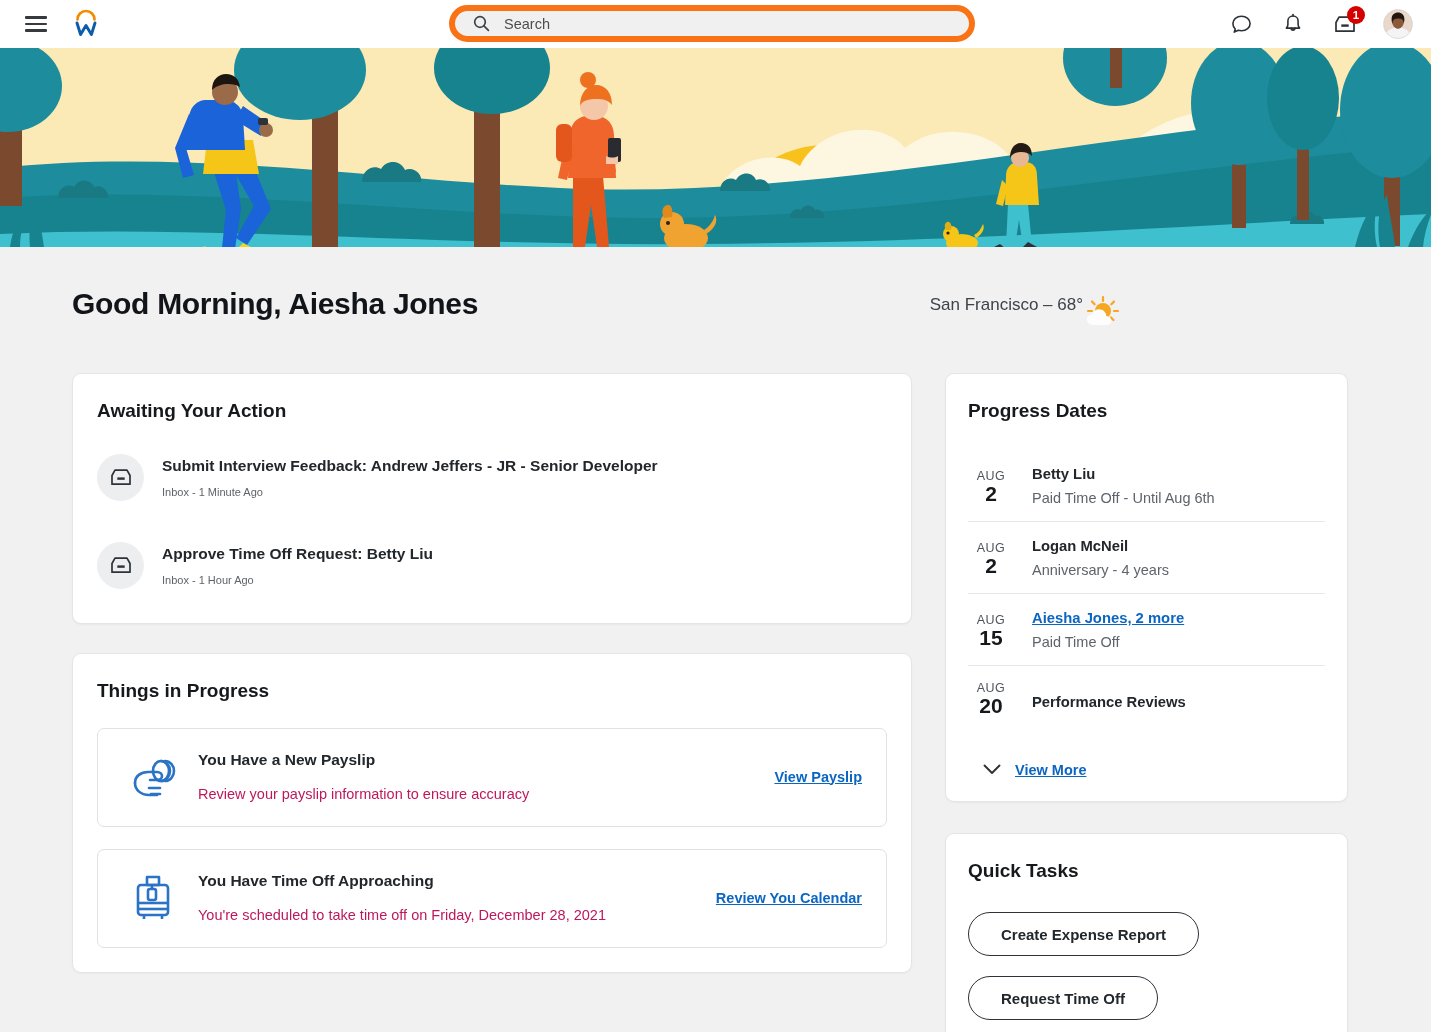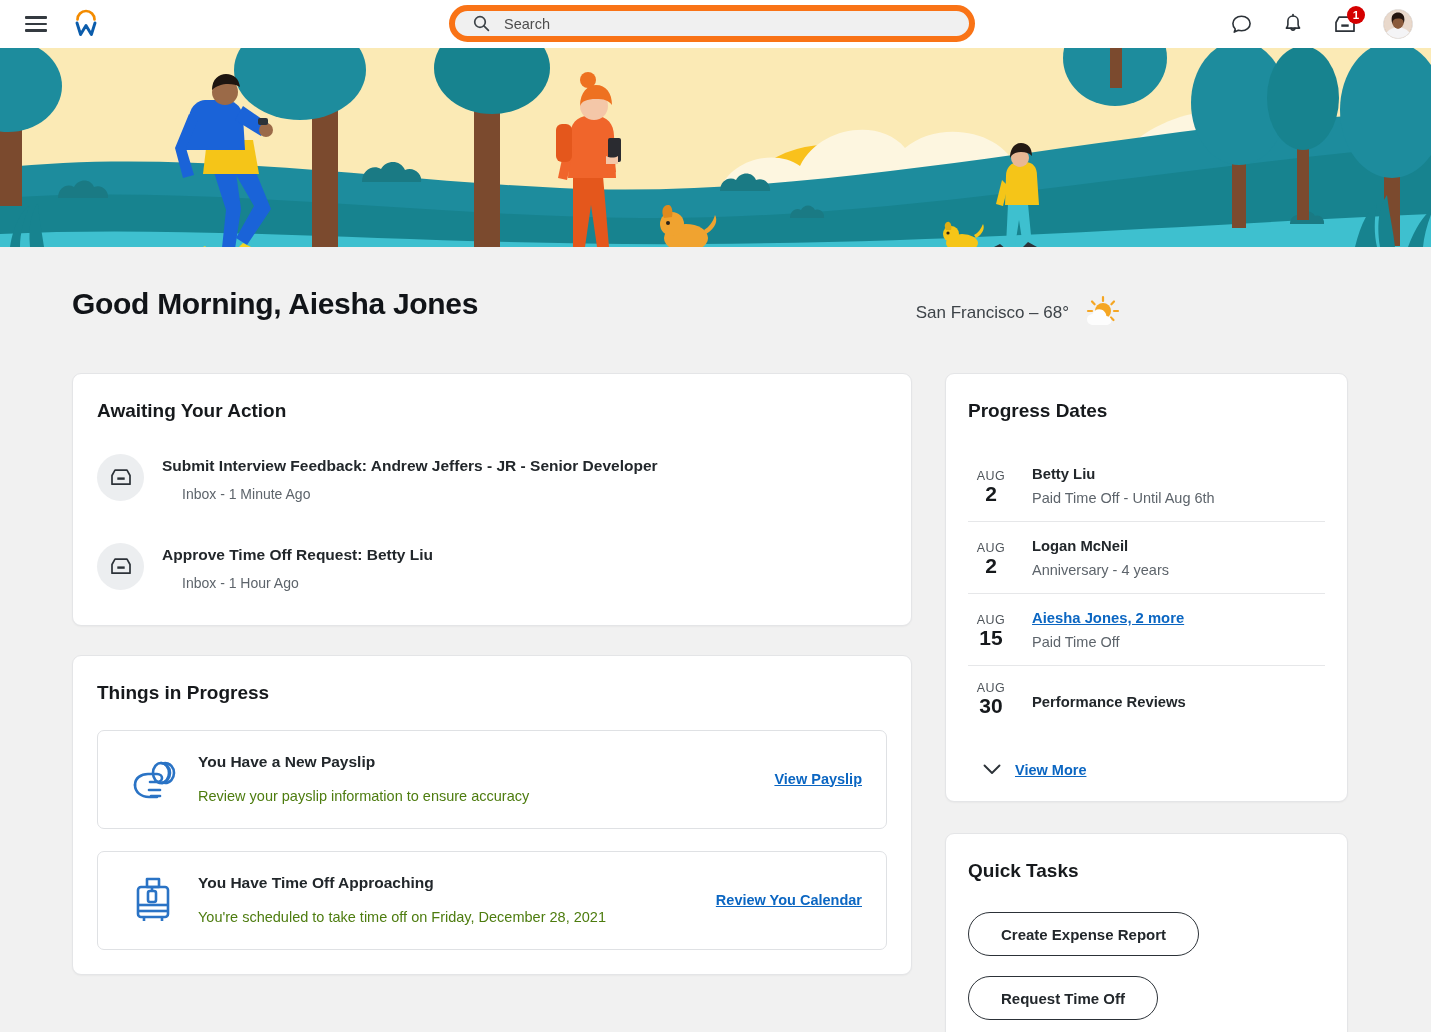--- a/index.html
+++ b/index.html
@@ -76,21 +76,21 @@
   .hero { position: relative; width: 1431px; height: 199px; overflow: hidden; }
   .hero svg { display: block; }
 
   
   .content { position: relative; padding: 0 72px; }
   .greeting-row {
     display: flex; align-items: flex-start; justify-content: space-between;
     padding-top: 40px;
   }
   .greeting { font-size: 30px; font-weight: 700; letter-spacing: -0.3px; color: #111418; }
-  .weather { display: flex; align-items: center; gap: 14px; padding-top: 8px; padding-right: 238px; }
+  .weather { display: flex; align-items: flex-start; padding-top: 8px; padding-right: 238px; }
   .weather-text { font-size: 17px; color: #3d4348; }
 
   .columns { display: flex; gap: 33px; margin-top: 42px; align-items: flex-start; }
   .col-left { width: 840px; flex: 0 0 840px; }
   .col-right { width: 403px; flex: 0 0 403px; }
 
   .card {
     background: #fff;
     border: 1px solid #e4e5e7;
     border-radius: 9px;
@@ -105,38 +105,38 @@
   .task-row { display: flex; align-items: flex-start; gap: 18px; margin-bottom: 39px; cursor: pointer; }
   .task-row:last-child { margin-bottom: 4px; }
   .task-icon {
     flex: 0 0 auto;
     width: 47px; height: 47px; border-radius: 50%;
     background: #eceef0; display: flex; align-items: center; justify-content: center;
     margin-top: 2px;
   }
   .task-body { padding-top: 5px; }
   .task-title { font-size: 15.5px; font-weight: 700; color: #22272b; }
-  .task-meta { font-size: 14px; color: #5d646b; margin-top: 11px; margin-left: 20px; }
+  .task-meta { font-size: 11px; color: #5d646b; margin-top: 11px; }
 
   
   .progress-card { margin-top: 29px; padding: 26px 24px 24px 24px; }
   .progress-list { margin-top: 26px; }
   .progress-item {
     border: 1px solid #dfe1e4;
     border-radius: 7px;
     padding: 22px 24px 24px 24px;
     display: flex; align-items: center;
     margin-bottom: 22px;
     cursor: pointer;
   }
   .progress-item:last-child { margin-bottom: 0; }
   .pi-icon { flex: 0 0 auto; width: 62px; display: flex; align-items: center; justify-content: center; }
   .pi-body { flex: 1 1 auto; padding-left: 14px; }
   .pi-title { font-size: 15.5px; font-weight: 700; color: #22272b; }
-  .pi-desc { font-size: 14.5px; color: #4d7c0f; margin-top: 17px; }
+  .pi-desc { font-size: 14.5px; color: #be185d; margin-top: 17px; }
   .pi-link { flex: 0 0 auto; padding-left: 20px; }
   .link {
     color: #0b66c2; font-size: 14.5px; font-weight: 700;
     text-decoration: underline; cursor: pointer;
   }
 
   
   .dates-card { padding: 26px 22px 22px 22px; }
   .dates-list { margin-top: 28px; }
   .date-row { display: flex; gap: 18px; padding: 13px 0 15px 0; border-bottom: 1px solid #e6e7e9; cursor: pointer; align-items: flex-end; }
@@ -492,21 +492,21 @@
             </div>
             <div class="date-what">
               <div class="date-name is-link">Aiesha Jones, 2 more</div>
               <div class="date-sub">Paid Time Off</div>
             </div>
           </div>
 
           <div class="date-row">
             <div class="date-when">
               <div class="date-mon">AUG</div>
-              <div class="date-day">30</div>
+              <div class="date-day">20</div>
             </div>
             <div class="date-what">
               <div class="date-name" style="margin-top:9px">Performance Reviews</div>
               <div class="date-sub"></div>
             </div>
           </div>
 
         </div>
 
         <div class="view-more">

